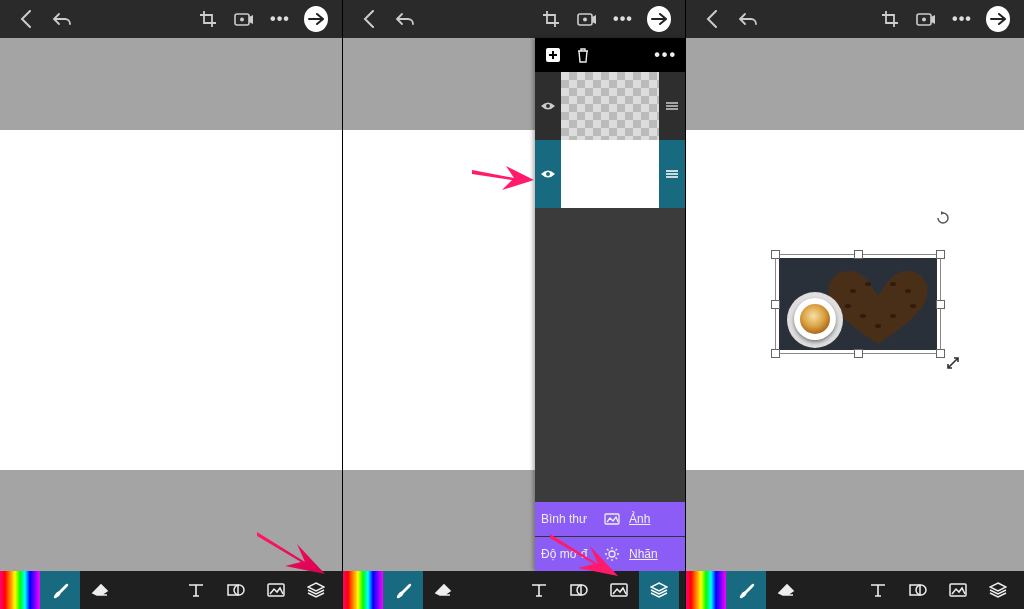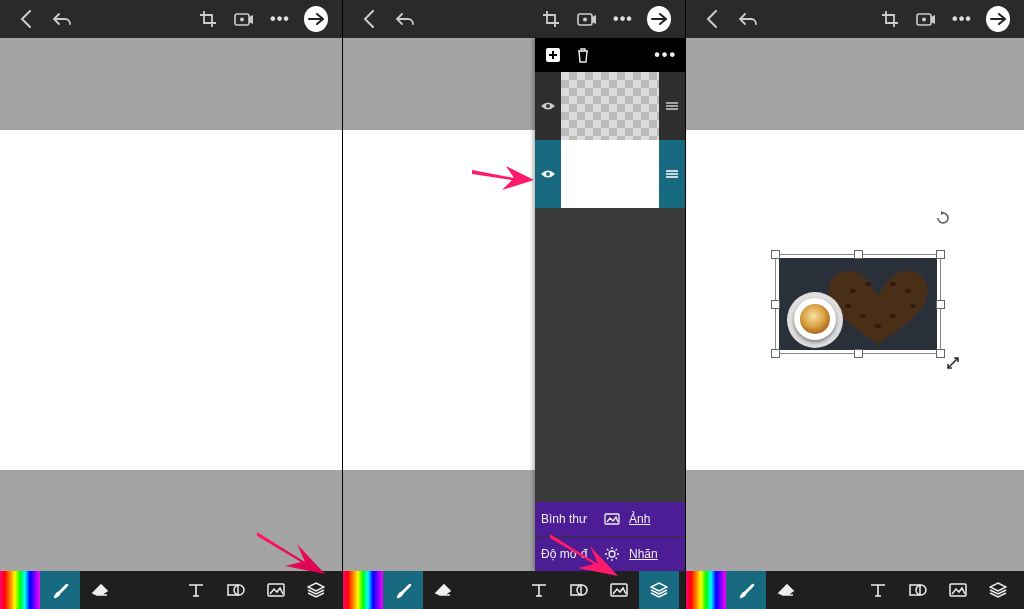--- a/index.html
+++ b/index.html
@@ -29,21 +29,21 @@
   .layer .thumb{flex:1;}
   .layer.l1 .side{background:#2e2e2e;color:#ccc;}
   .layer.l1 .thumb{background:#ddd;background-image:
       linear-gradient(45deg,#bbb 25%,transparent 25%),
       linear-gradient(-45deg,#bbb 25%,transparent 25%),
       linear-gradient(45deg,transparent 75%,#bbb 75%),
       linear-gradient(-45deg,transparent 75%,#bbb 75%);
       background-size:16px 16px;background-position:0 0,0 8px,8px -8px,-8px 0;}
   .layer.l2 .side{background:#186a80;color:#fff;}
   .layer.l2 .thumb{background:#fff;}
-  .lmenu{position:absolute;left:0;right:0;bottom:0;background:#4c1d95;margin-top:36px;}
+  .lmenu{position:absolute;left:0;right:0;bottom:0;background:#8b5cf6;margin-top:36px;}
   .lmenu .row{display:flex;align-items:center;height:34px;color:#eee;font-size:12px;}
   .lmenu .row .lbl{width:60px;padding-left:6px;white-space:nowrap;overflow:hidden;}
   .lmenu .row .ic{width:22px;display:flex;align-items:center;justify-content:center;}
   .lmenu .row .txt{flex:1;padding-left:6px;text-decoration:underline;}
   .lmenu .sep{height:1px;background:#333;}
   
   .arrow{position:absolute;pointer-events:none;}
   .arrow svg{display:block;}
   
   .selbox{position:absolute;border:1px solid #888;}

